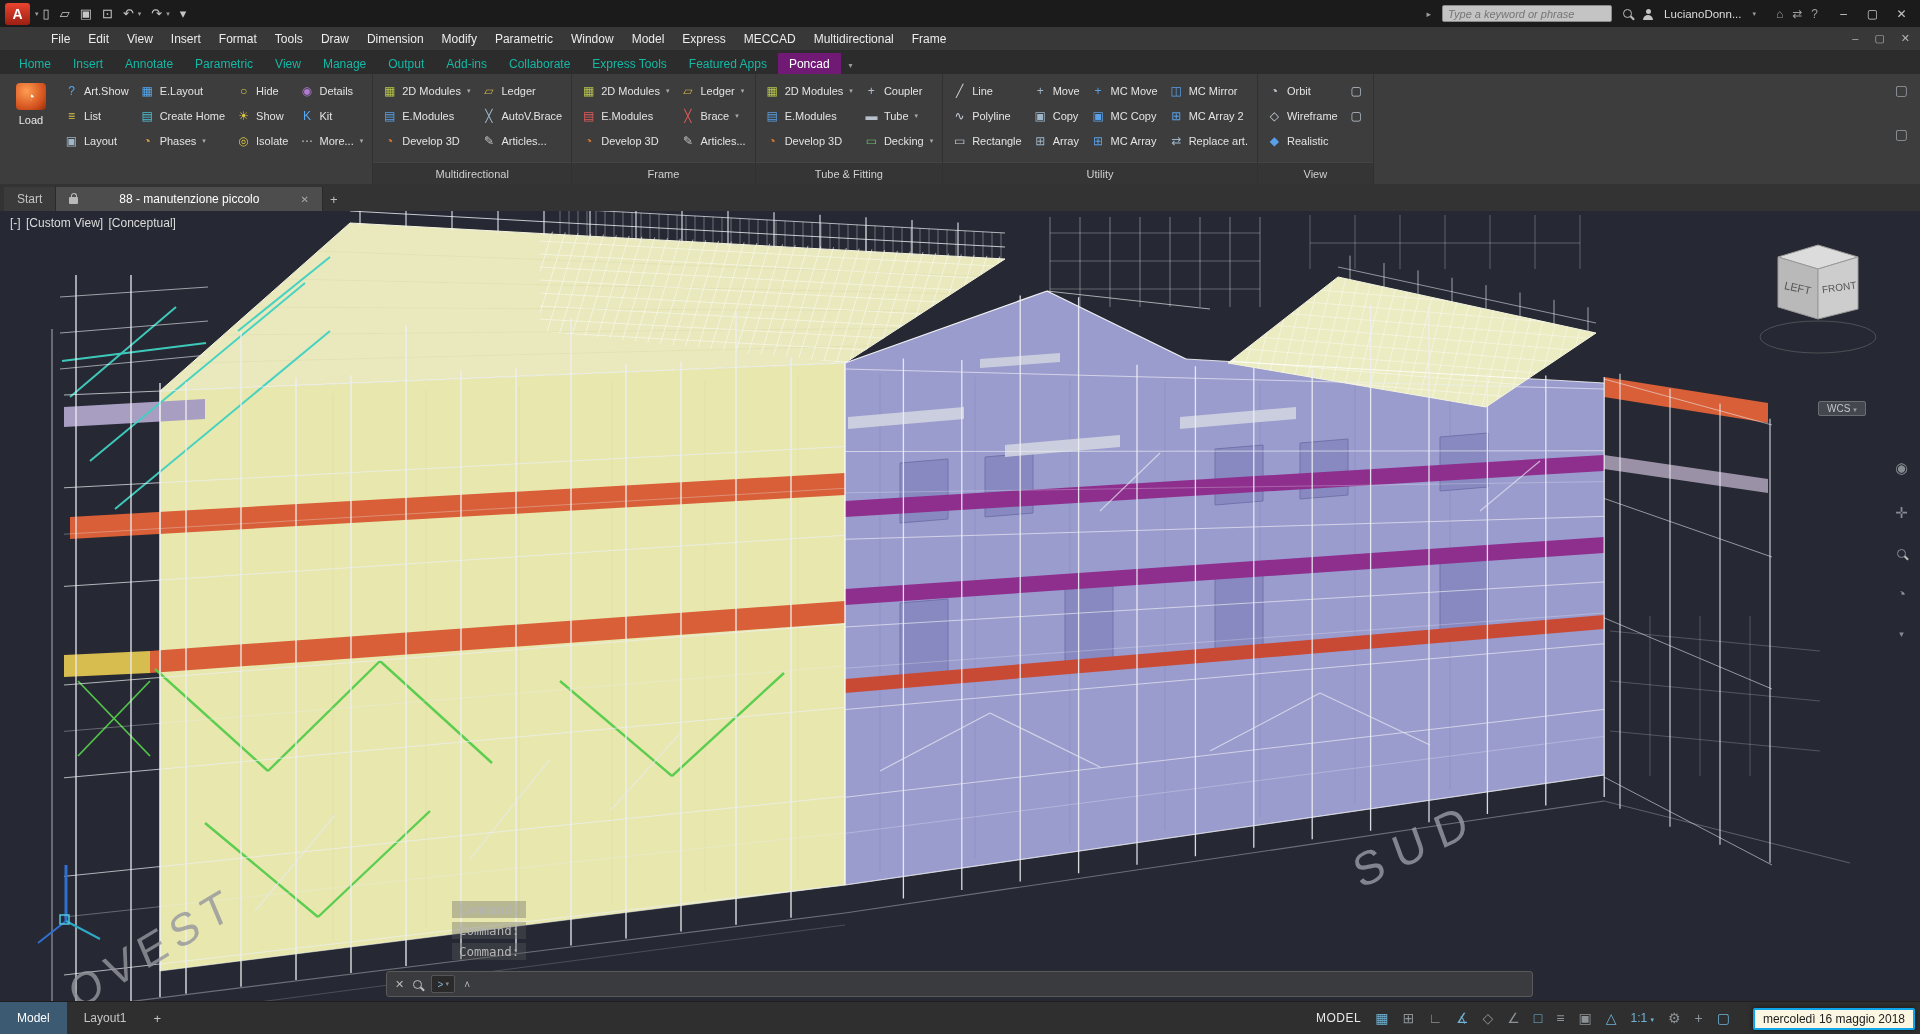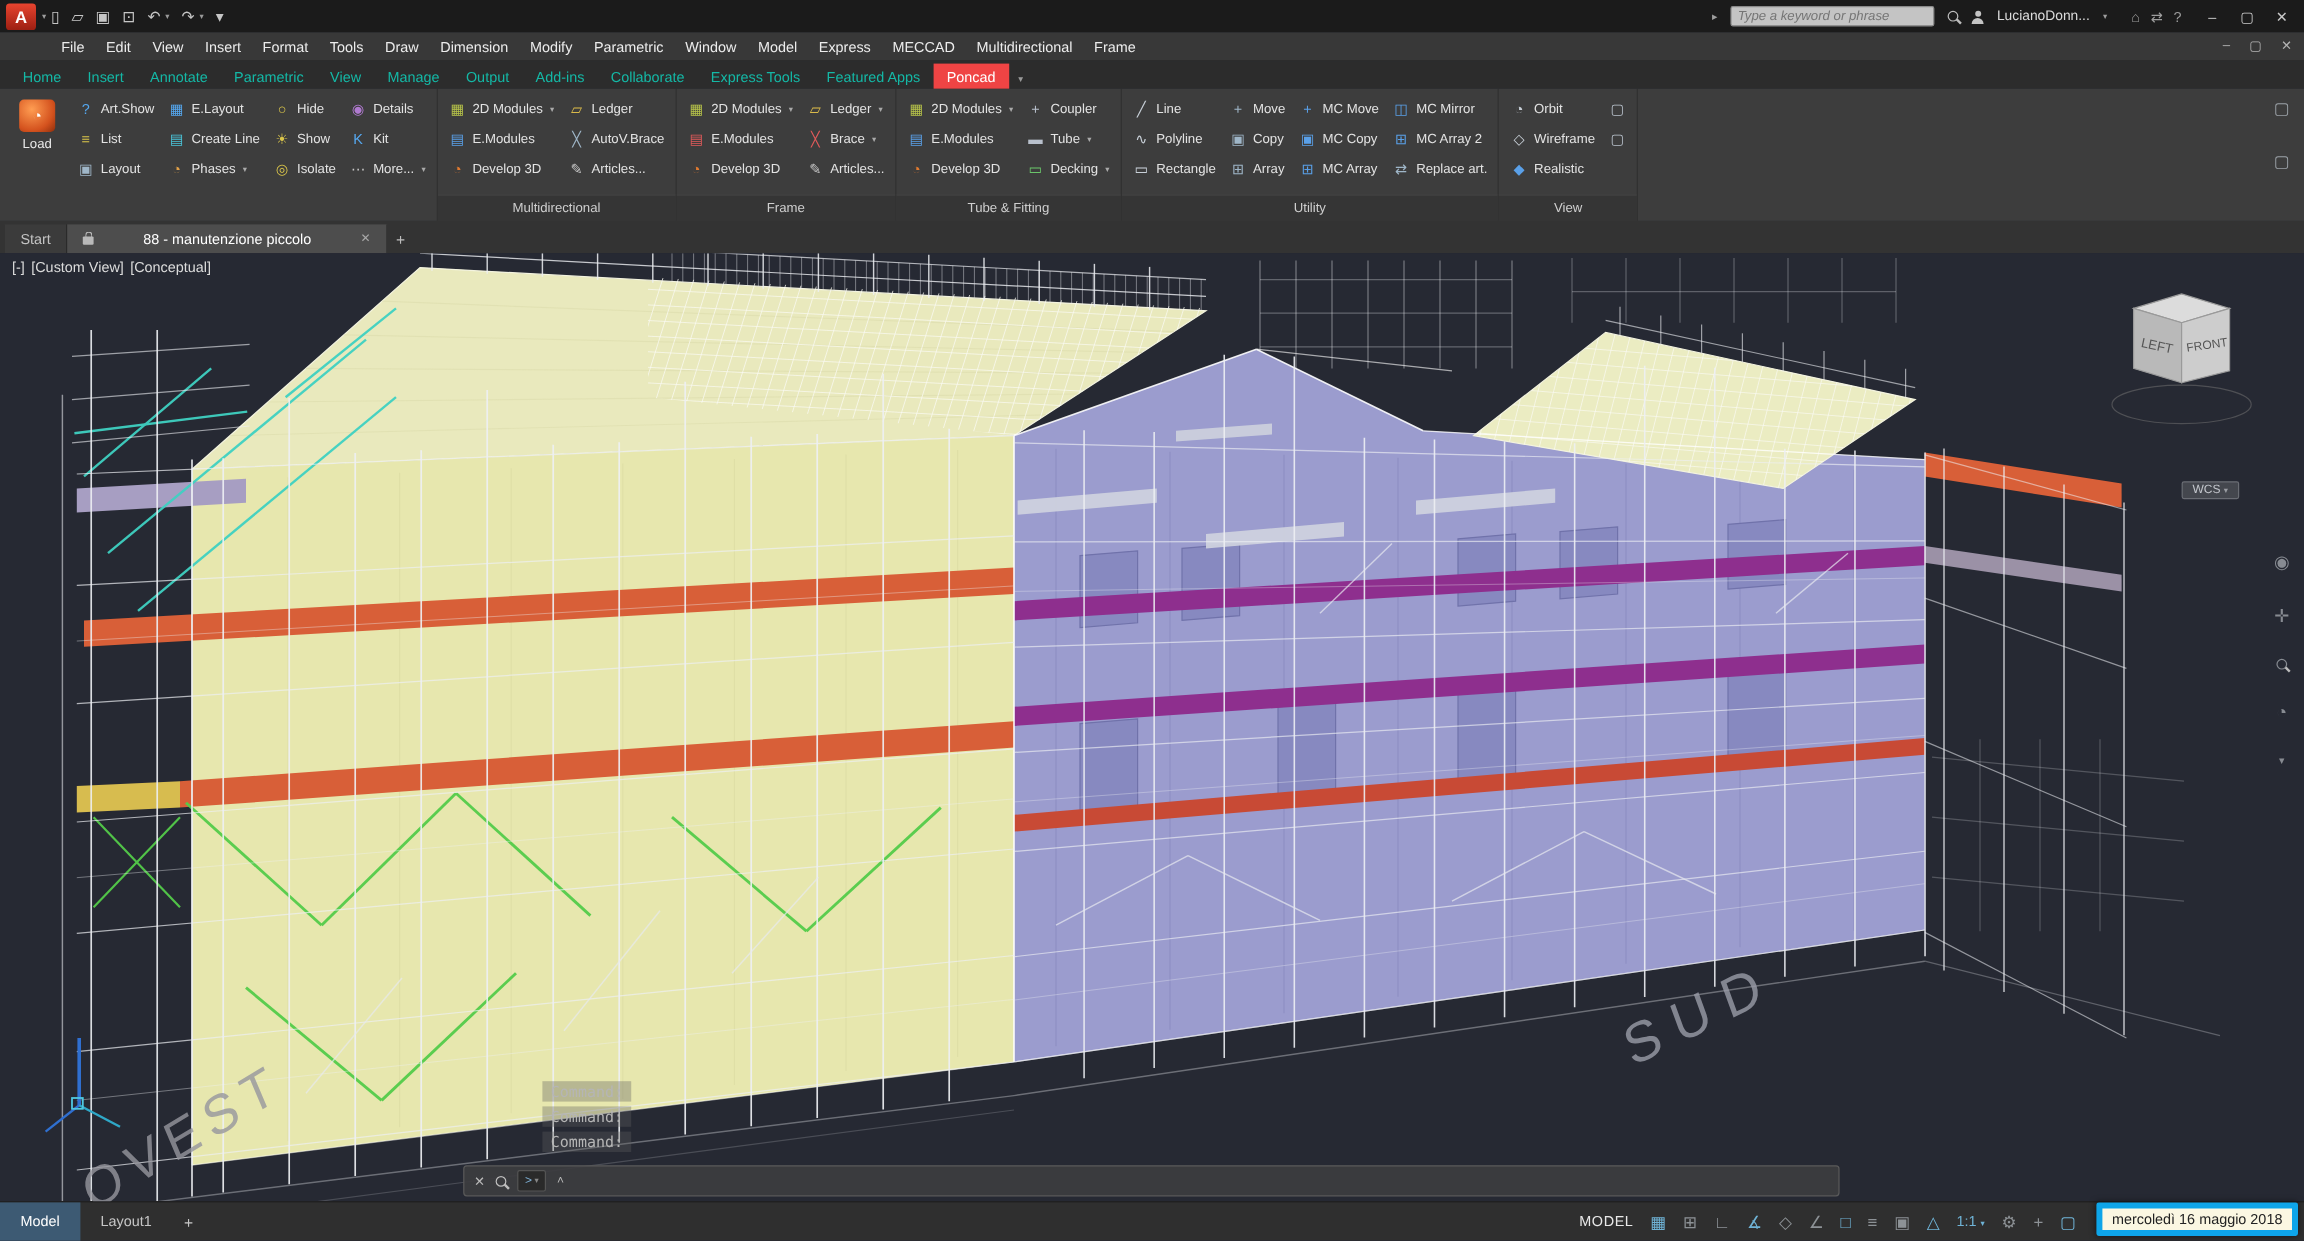--- a/index.html
+++ b/index.html
@@ -29,21 +29,21 @@
 
   
   .menubar { height:24px; background:#383838; border-bottom:1px solid #2c2c2c; display:flex; align-items:center;
     padding-left:42px; position:relative; }
   .menu-item { padding:0 9px; font-size:12px; color:#ececec; height:100%; display:flex; align-items:center; }
   .menubar-right { position:absolute; right:10px; display:flex; gap:16px; font-size:11px; color:#b3b3b3; }
 
   
   .rtabs { height:23px; background:#2c2c2c; display:flex; align-items:flex-end; padding-left:8px; }
   .rtab { padding:4px 11px 3px; font-size:12px; color:#14b8a6; }
-  .rtab.active { background:#ef4444; color:#fff; }
+  .rtab.active { background:#701a75; color:#fff; }
   .rtab-caret { font-size:8px; color:#9a9a9a; padding:4px 8px; }
   .ribbon { height:110px; background:#3d3d3d; display:flex; position:relative; }
   .rpanel { border-right:1px solid #313131; display:flex; flex-direction:column; }
   .rp-body { flex:1; display:flex; gap:7px; padding:4px 7px 0 7px; }
   .rcol { display:flex; flex-direction:column; }
   .rbtn { display:flex; align-items:center; gap:5px; height:25px; font-size:11px; color:#e3e3e3; white-space:nowrap; padding:0 2px; }
   .ric { width:15px; text-align:center; font-size:12px; flex:none; }
   .rcaret { font-size:7px; color:#aaa; margin-left:1px; }
   .rp-name { height:22px; background:#353535; border-top:1px solid #444; color:#cfcfcf; font-size:11px;
     display:flex; align-items:center; justify-content:center; padding:0 6px; }
@@ -95,21 +95,21 @@
 
   
   .statusbar { height:33px; background:#2f2f2f; border-top:1px solid #1e1e1e; display:flex; align-items:center; position:relative; }
   .sb-tab { height:33px; display:flex; align-items:center; padding:0 17px; font-size:12px; color:#c6c6c6; }
   .sb-tab.active { background:#3d5a73; color:#fff; }
   .sb-plus { padding:0 10px; color:#c6c6c6; font-size:13px; }
   .sb-right { margin-left:auto; display:flex; align-items:center; gap:14px; padding-right:190px; }
   .model-space { font-size:12px; color:#e9e9e9; letter-spacing:.5px; }
   .sb-ic { font-size:14px; line-height:1; }
   .scale-btn { font-size:12px; color:#6fb3d6; }
-  .date-box { position:absolute; right:5px; bottom:4px; background:#fbf7e2; border:5px solid #0ea5e9; border-radius:2px;
+  .date-box { position:absolute; right:5px; bottom:4px; background:#fbf7e2; border:2px solid #0ea5e9; border-radius:2px;
     color:#222; font-size:12px; padding:2px 8px; box-shadow:0 0 5px rgba(0,0,0,.55); z-index:9; }
 </style>
 </head>
 <body>
 
 <div class="titlebar">
   <div class="logo">A</div>
   <span class="dim" style="font-size:7px">▾</span>
   <div class="qat" id="qat">
       <span>▯</span>
@@ -201,21 +201,21 @@
               <span>Layout</span>
             </div>
           </div>
           <div class="rcol">
             <div class="rbtn">
               <span class="ric" style="color: rgb(85, 168, 240);">▦</span>
               <span>E.Layout</span>
             </div>
             <div class="rbtn">
               <span class="ric" style="color: rgb(74, 196, 217);">▤</span>
-              <span>Create Line</span>
+              <span>Create Home</span>
             </div>
             <div class="rbtn">
               <span class="ric" style="color: rgb(224, 160, 72);">◔</span>
               <span>Phases</span>
               <span class="rcaret">▾</span>
             </div>
           </div>
           <div class="rcol">
             <div class="rbtn">
               <span class="ric" style="color: rgb(217, 196, 74);">○</span>

